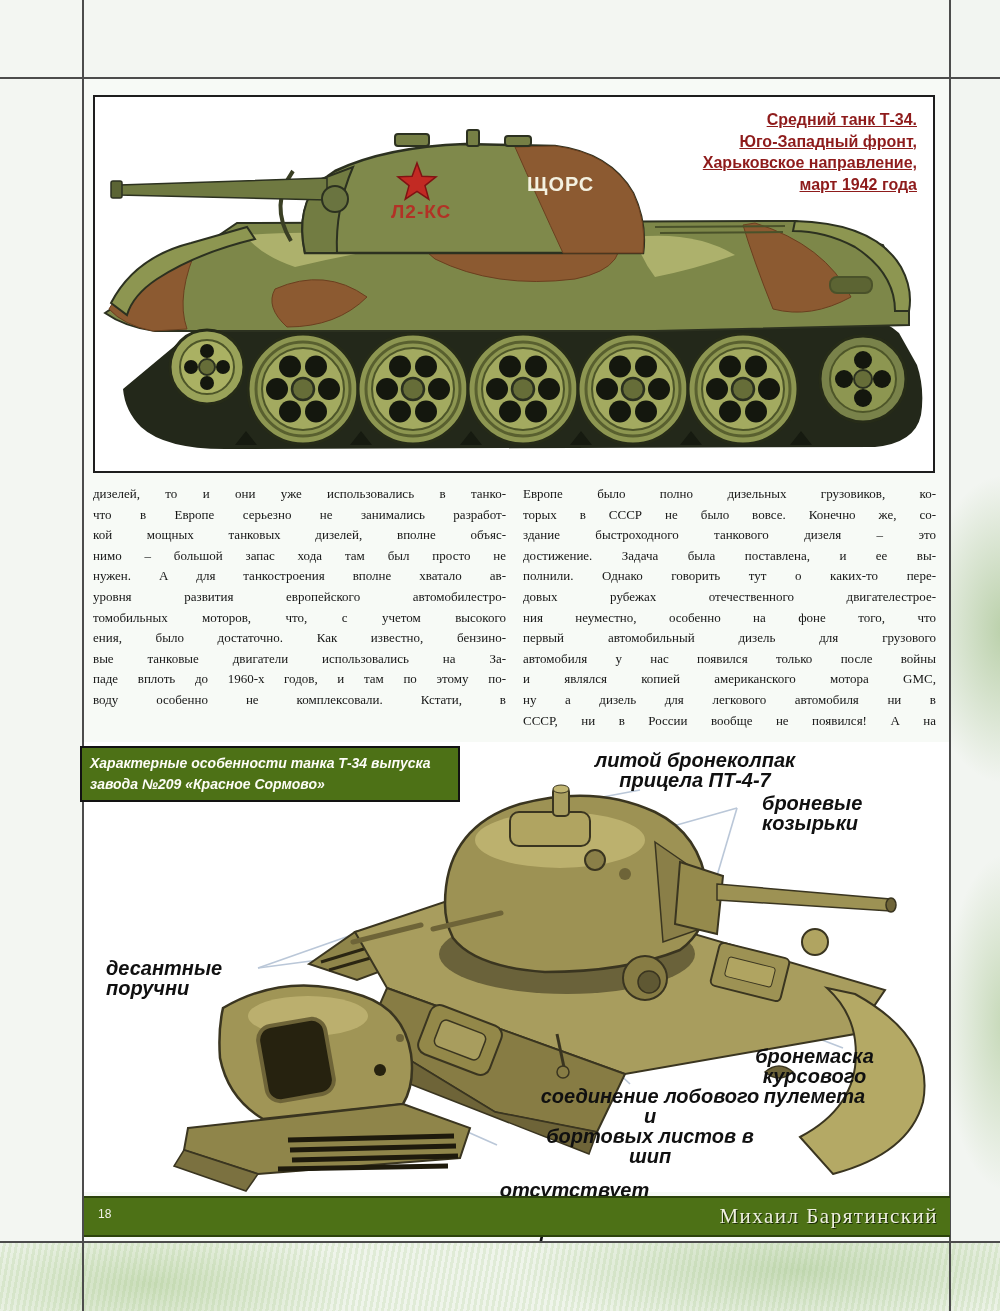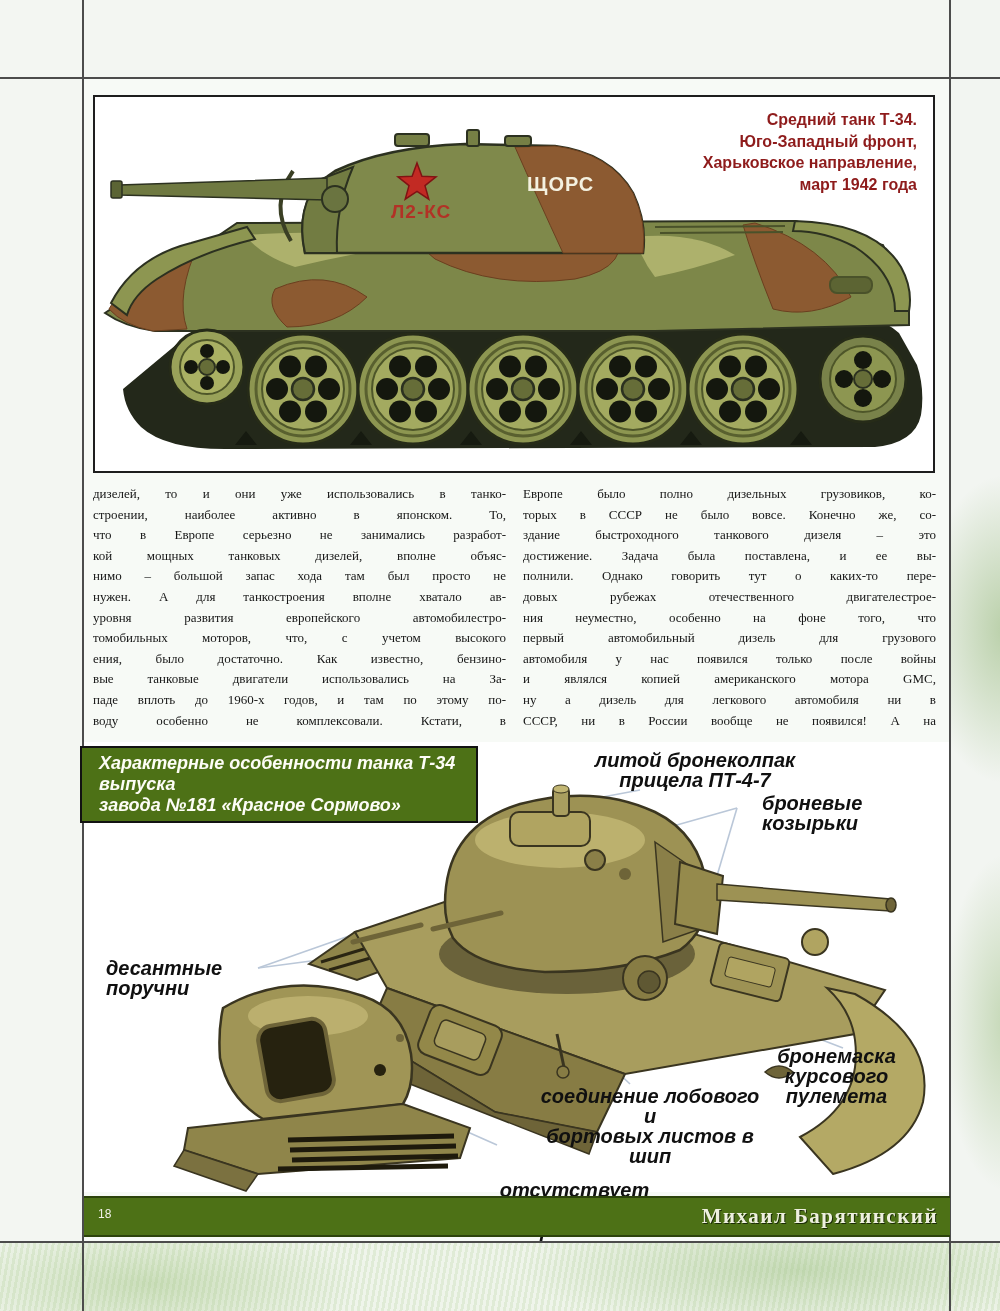--- a/index.html
+++ b/index.html
@@ -19,37 +19,37 @@
      radial-gradient(ellipse 100px 260px at 115% 78%, rgba(150,186,122,.5), rgba(150,186,122,0) 65%),
      #f2f5f1;}
   .bottom-strip{position:absolute;left:0;top:1243px;width:1000px;height:68px;background:
      radial-gradient(ellipse 300px 90px at 15% 60%, rgba(160,195,130,.45), rgba(160,195,130,0) 70%),
      radial-gradient(ellipse 400px 90px at 80% 40%, rgba(150,188,122,.45), rgba(150,188,122,0) 70%),
      repeating-linear-gradient(100deg, rgba(255,255,255,.35) 0 3px, rgba(210,228,196,.35) 3px 6px),
      #e7efe0;}
   
   .fig1-box{position:absolute;left:93px;top:95px;width:842px;height:378px;background:#fff;border:2px solid #1d1d1d;box-sizing:border-box;}
   .fig1-caption{position:absolute;right:16px;top:12px;text-align:right;
-     font-weight:bold;font-size:16px;line-height:21.5px;color:#8e1b1b;}
+     font-weight:bold;font-size:16px;line-height:21.5px;color:#8e1b1b;text-decoration:underline;}
   .fig1-art{position:absolute;left:0px;top:30px;width:838px;height:346px;}
   
   .col{position:absolute;width:413px;color:#151515;font-family:"Liberation Serif",serif;}
   .tline{height:20.6px;line-height:20.6px;font-size:13px;text-align:justify;text-align-last:justify;overflow:hidden;white-space:nowrap;}
   
   .fig2-area{position:absolute;left:84px;top:742px;width:865px;height:450px;background:#ffffff;}
   .fig2-header{position:absolute;left:80px;top:746px;width:360px;
      background:#4d7116;border:2px solid #121212;color:#fdfdf6;
-     font-style:italic;font-weight:bold;font-size:18px;line-height:21px;padding:5px 17px;}
+     font-style:italic;font-weight:bold;font-size:14px;line-height:21px;padding:5px 8px;}
   .callout{position:absolute;font-style:italic;font-weight:bold;font-size:20px;line-height:20px;color:#101010;}
   .center{text-align:center;}
   
   .footer-bar{position:absolute;left:84px;top:1196px;width:866px;height:41px;background:#4d7116;
      border-top:2px solid #2c430b;border-bottom:2px solid #2c430b;box-sizing:border-box;}
   .page-num{position:absolute;left:14px;top:9px;font-size:12px;color:#f2f2ea;}
-  .author{position:absolute;right:12px;top:6px;font-family:"Liberation Serif",serif;font-weight:bold;
+  .author{position:absolute;right:12px;top:6px;font-family:"Liberation Serif",serif;font-weight:normal;
      font-size:21px;letter-spacing:1.5px;color:#eef0df;text-shadow:1px 1px 0 rgba(18,30,4,.85);}
 </style>
 </head>
 <body>
 
 <div class="content-area"></div>
 <div class="right-strip"></div>
 <div class="bottom-strip"></div>
 <div class="hline" style="top:77px;"></div>
 <div class="hline" style="top:1241px;"></div>
@@ -139,21 +139,20 @@
     <circle cx="240" cy="72" r="13" fill="#6a7440" stroke="#2c3120" stroke-width="2"></circle>
 
     <polygon points="322,36 326.9,49.2 341,49.8 330,58.6 333.8,72.2 322,64.4 310.2,72.2 314,58.6 303,49.8 317.1,49.2" fill="#c22a23" stroke="#801313" stroke-width="1.5"></polygon>
     <text x="296" y="91" font-family="Liberation Sans, sans-serif" font-weight="bold" font-size="19" letter-spacing="1" fill="#b23226">Л2-КС</text>
     <text x="432" y="64" font-family="Liberation Sans, sans-serif" font-weight="bold" font-size="20" letter-spacing="1" fill="#f4f1e0">ЩОРС</text>
   </svg>
 </div>
 
 <div class="col" style="left:93px;top:484px;">
   <div class="tline">дизелей, то и они уже использовались в танко-</div>
-  <div class="tline">строении, наиболее активно в японском. То,</div>
   <div class="tline">что в Европе серьезно не занимались разработ-</div>
   <div class="tline">кой мощных танковых дизелей, вполне объяс-</div>
   <div class="tline">нимо – большой запас хода там был просто не</div>
   <div class="tline">нужен. А для танкостроения вполне хватало ав-</div>
   <div class="tline">уровня развития европейского автомобилестро-</div>
   <div class="tline">томобильных моторов, что, с учетом высокого</div>
   <div class="tline">ения, было достаточно. Как известно, бензино-</div>
   <div class="tline">вые танковые двигатели использовались на За-</div>
   <div class="tline">паде вплоть до 1960-х годов, и там по этому по-</div>
   <div class="tline">воду особенно не комплексовали. Кстати, в</div>
@@ -257,42 +256,42 @@
   <g stroke="#1e1a0c" stroke-width="5">
     <line x1="120" y1="162" x2="286" y2="158"></line>
       <line x1="122" y1="172" x2="288" y2="168"></line>
     <line x1="124" y1="182" x2="290" y2="178"></line>
       <line x1="110" y1="191" x2="280" y2="188"></line>
   </g>
 </svg>
 
 <div class="fig2-header">
   <div>Характерные особенности танка Т-34 выпуска</div>
-  <div>завода №181 «Красное Сормово»</div>
+  <div>завода №209 «Красное Сормово»</div>
 </div>
 
 <div class="callout center" style="left:560px;top:750px;width:270px;">
   <div>литой бронеколпак</div>
   <div>прицела ПТ-4-7</div>
 </div>
 <div class="callout" style="left:762px;top:793px;width:200px;">
   <div>броневые козырьки</div>
 </div>
 <div class="callout" style="left:106px;top:958px;width:170px;">
   <div>десантные поручни</div>
 </div>
 <div class="callout center" style="left:540px;top:1086px;width:220px;">
   <div>соединение лобового и</div>
   <div>бортовых листов в шип</div>
 </div>
 <div class="callout center" style="left:482px;top:1180px;width:185px;">
   <div>отсутствует дверца</div>
   <div>в корме башни</div>
 </div>
-<div class="callout center" style="left:774px;top:1046px;width:125px;">
+<div class="callout center" style="left:752px;top:1046px;width:125px;">
   <div>бронемаска</div>
   <div>курсового</div>
   <div>пулемета</div>
 </div>
 
 <div class="footer-bar">
   <div class="page-num">18</div>
   <div class="author">Михаил Барятинский</div>
 </div>
 

